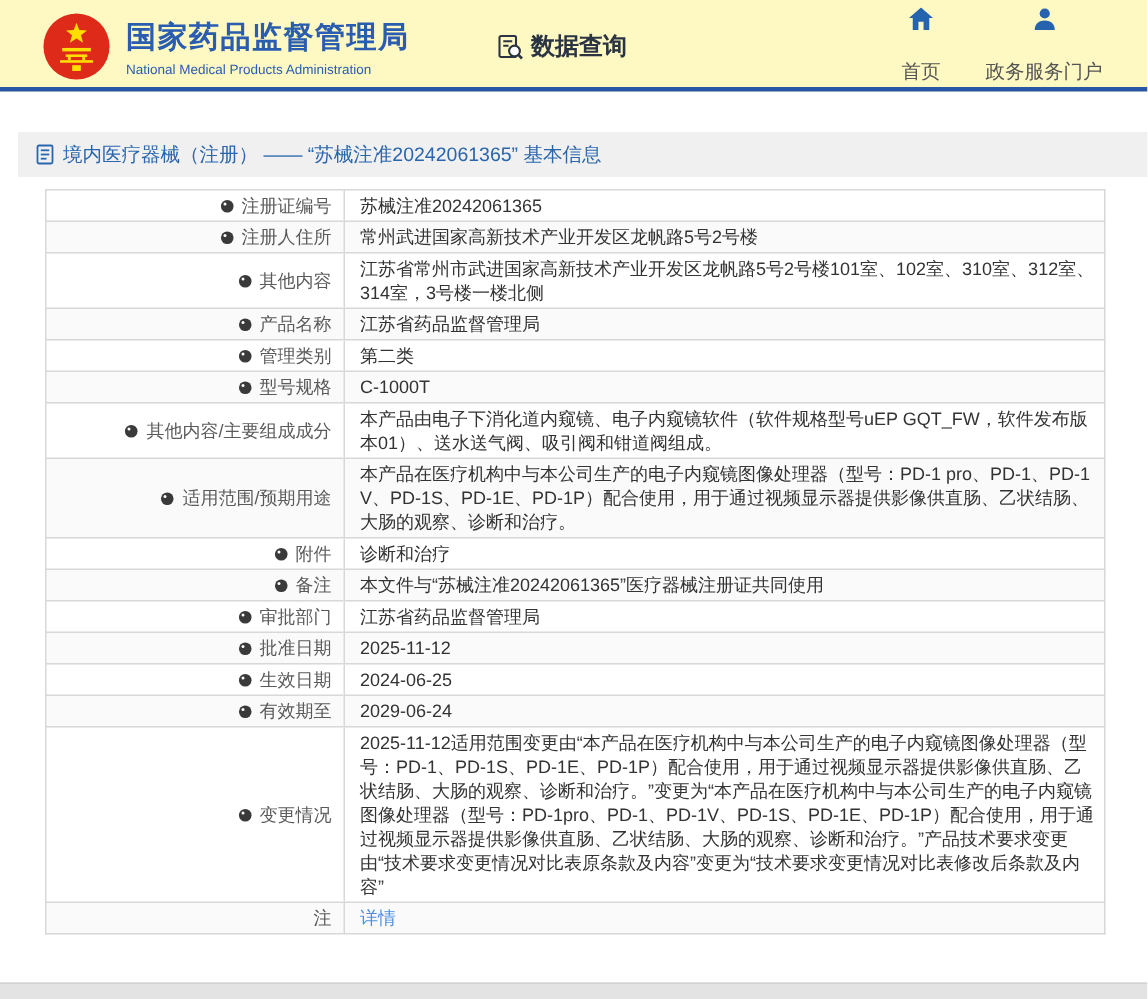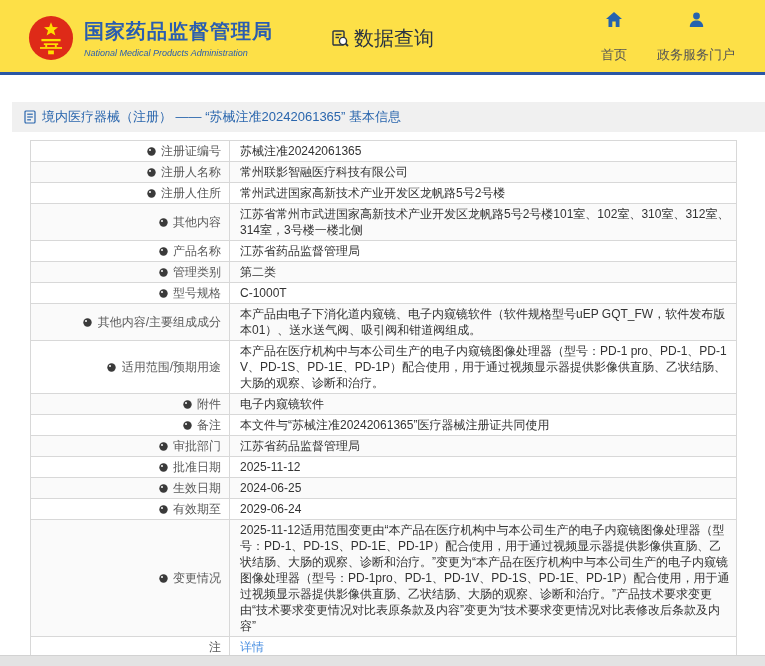--- a/index.html
+++ b/index.html
@@ -2,29 +2,29 @@
 <html><head>
 <meta charset="utf-8">
 <style>
   * { box-sizing: border-box; margin: 0; padding: 0; }
   html, body { width: 765px; }
   body { font-family: "Liberation Sans", "DejaVu Sans", sans-serif; background: #ffffff; }
   .page { position: relative; width: 765px; height: 666px; overflow: hidden; background: #ffffff; }
 
   
   .header {
-    height: 75px; display: flex; align-items: center;
-    padding: 4px 30px 0 28px; border-bottom: 3px solid #2a57a5; background: #fde047;
+    height: 61px; display: flex; align-items: center;
+    padding: 4px 30px 0 28px; border-bottom: 3px solid #2a57a5; background: #fef9c3;
   }
   .brand { display: flex; align-items: center; gap: 10px; }
   .emblem { width: 46px; height: 46px; flex: 0 0 auto; }
   .brand-text .cn { font-size: 20px; font-weight: bold; color: #2a5db0; letter-spacing: 1px; }
-  .brand-text .en { font-size: 9px; color: #2a5db0; margin-top: 3px; font-style: italic; }
+  .brand-text .en { font-size: 9px; color: #2a5db0; margin-top: 3px; }
   .section-link { display: flex; align-items: center; gap: 4px; margin-left: 58px; cursor: pointer; }
-  .section-link span { font-size: 20px; color: #2b3442; font-weight: 400; }
+  .section-link span { font-size: 16px; color: #2b3442; font-weight: 700; }
   .header-nav { margin-left: auto; display: flex; gap: 30px; }
   .nav-item { display: flex; flex-direction: column; align-items: center; gap: 19px; cursor: pointer; text-decoration: none; }
   .nav-item .nav-label { font-size: 13px; color: #555; white-space: nowrap; }
 
   
   .title-bar {
     margin: 27px 0 8px 12px; background: #f0f0f0; padding: 6px 12px;
     display: flex; align-items: center; gap: 6px;
   }
   .title-bar .title-text { font-size: 13px; color: #2a66ad; font-weight: 500; }
@@ -130,35 +130,20 @@
         </svg>
       </span>
       <span class="label-text">注册证编号</span>
     </td>
     <td class="value-cell">
       <span class="value-text">苏械注准20242061365</span>
       
     </td>
   </tr>
 
-  <tr>
-    <td class="label-cell">
-      <span class="note-icon" hidden="">
-        <svg width="9" height="9" viewBox="0 0 9 9">
-          <circle cx="4.5" cy="4.5" r="4.2" fill="#3a3a3a"></circle>
-          <circle cx="3" cy="3" r="1" fill="#ffffff"></circle>
-        </svg>
-      </span>
-      <span class="label-text">注册人名称</span>
-    </td>
-    <td class="value-cell">
-      <span class="value-text">常州联影智融医疗科技有限公司</span>
-      
-    </td>
-  </tr>
 
   <tr>
     <td class="label-cell">
       <span class="note-icon" hidden="">
         <svg width="9" height="9" viewBox="0 0 9 9">
           <circle cx="4.5" cy="4.5" r="4.2" fill="#3a3a3a"></circle>
           <circle cx="3" cy="3" r="1" fill="#ffffff"></circle>
         </svg>
       </span>
       <span class="label-text">注册人住所</span>
@@ -270,21 +255,21 @@
     <td class="label-cell">
       <span class="note-icon" hidden="">
         <svg width="9" height="9" viewBox="0 0 9 9">
           <circle cx="4.5" cy="4.5" r="4.2" fill="#3a3a3a"></circle>
           <circle cx="3" cy="3" r="1" fill="#ffffff"></circle>
         </svg>
       </span>
       <span class="label-text">附件</span>
     </td>
     <td class="value-cell">
-      <span class="value-text">电子内窥镜软件</span>
+      <span class="value-text">诊断和治疗</span>
       
     </td>
   </tr>
 
 
   <tr>
     <td class="label-cell">
       <span class="note-icon" hidden="">
         <svg width="9" height="9" viewBox="0 0 9 9">
           <circle cx="4.5" cy="4.5" r="4.2" fill="#3a3a3a"></circle>

